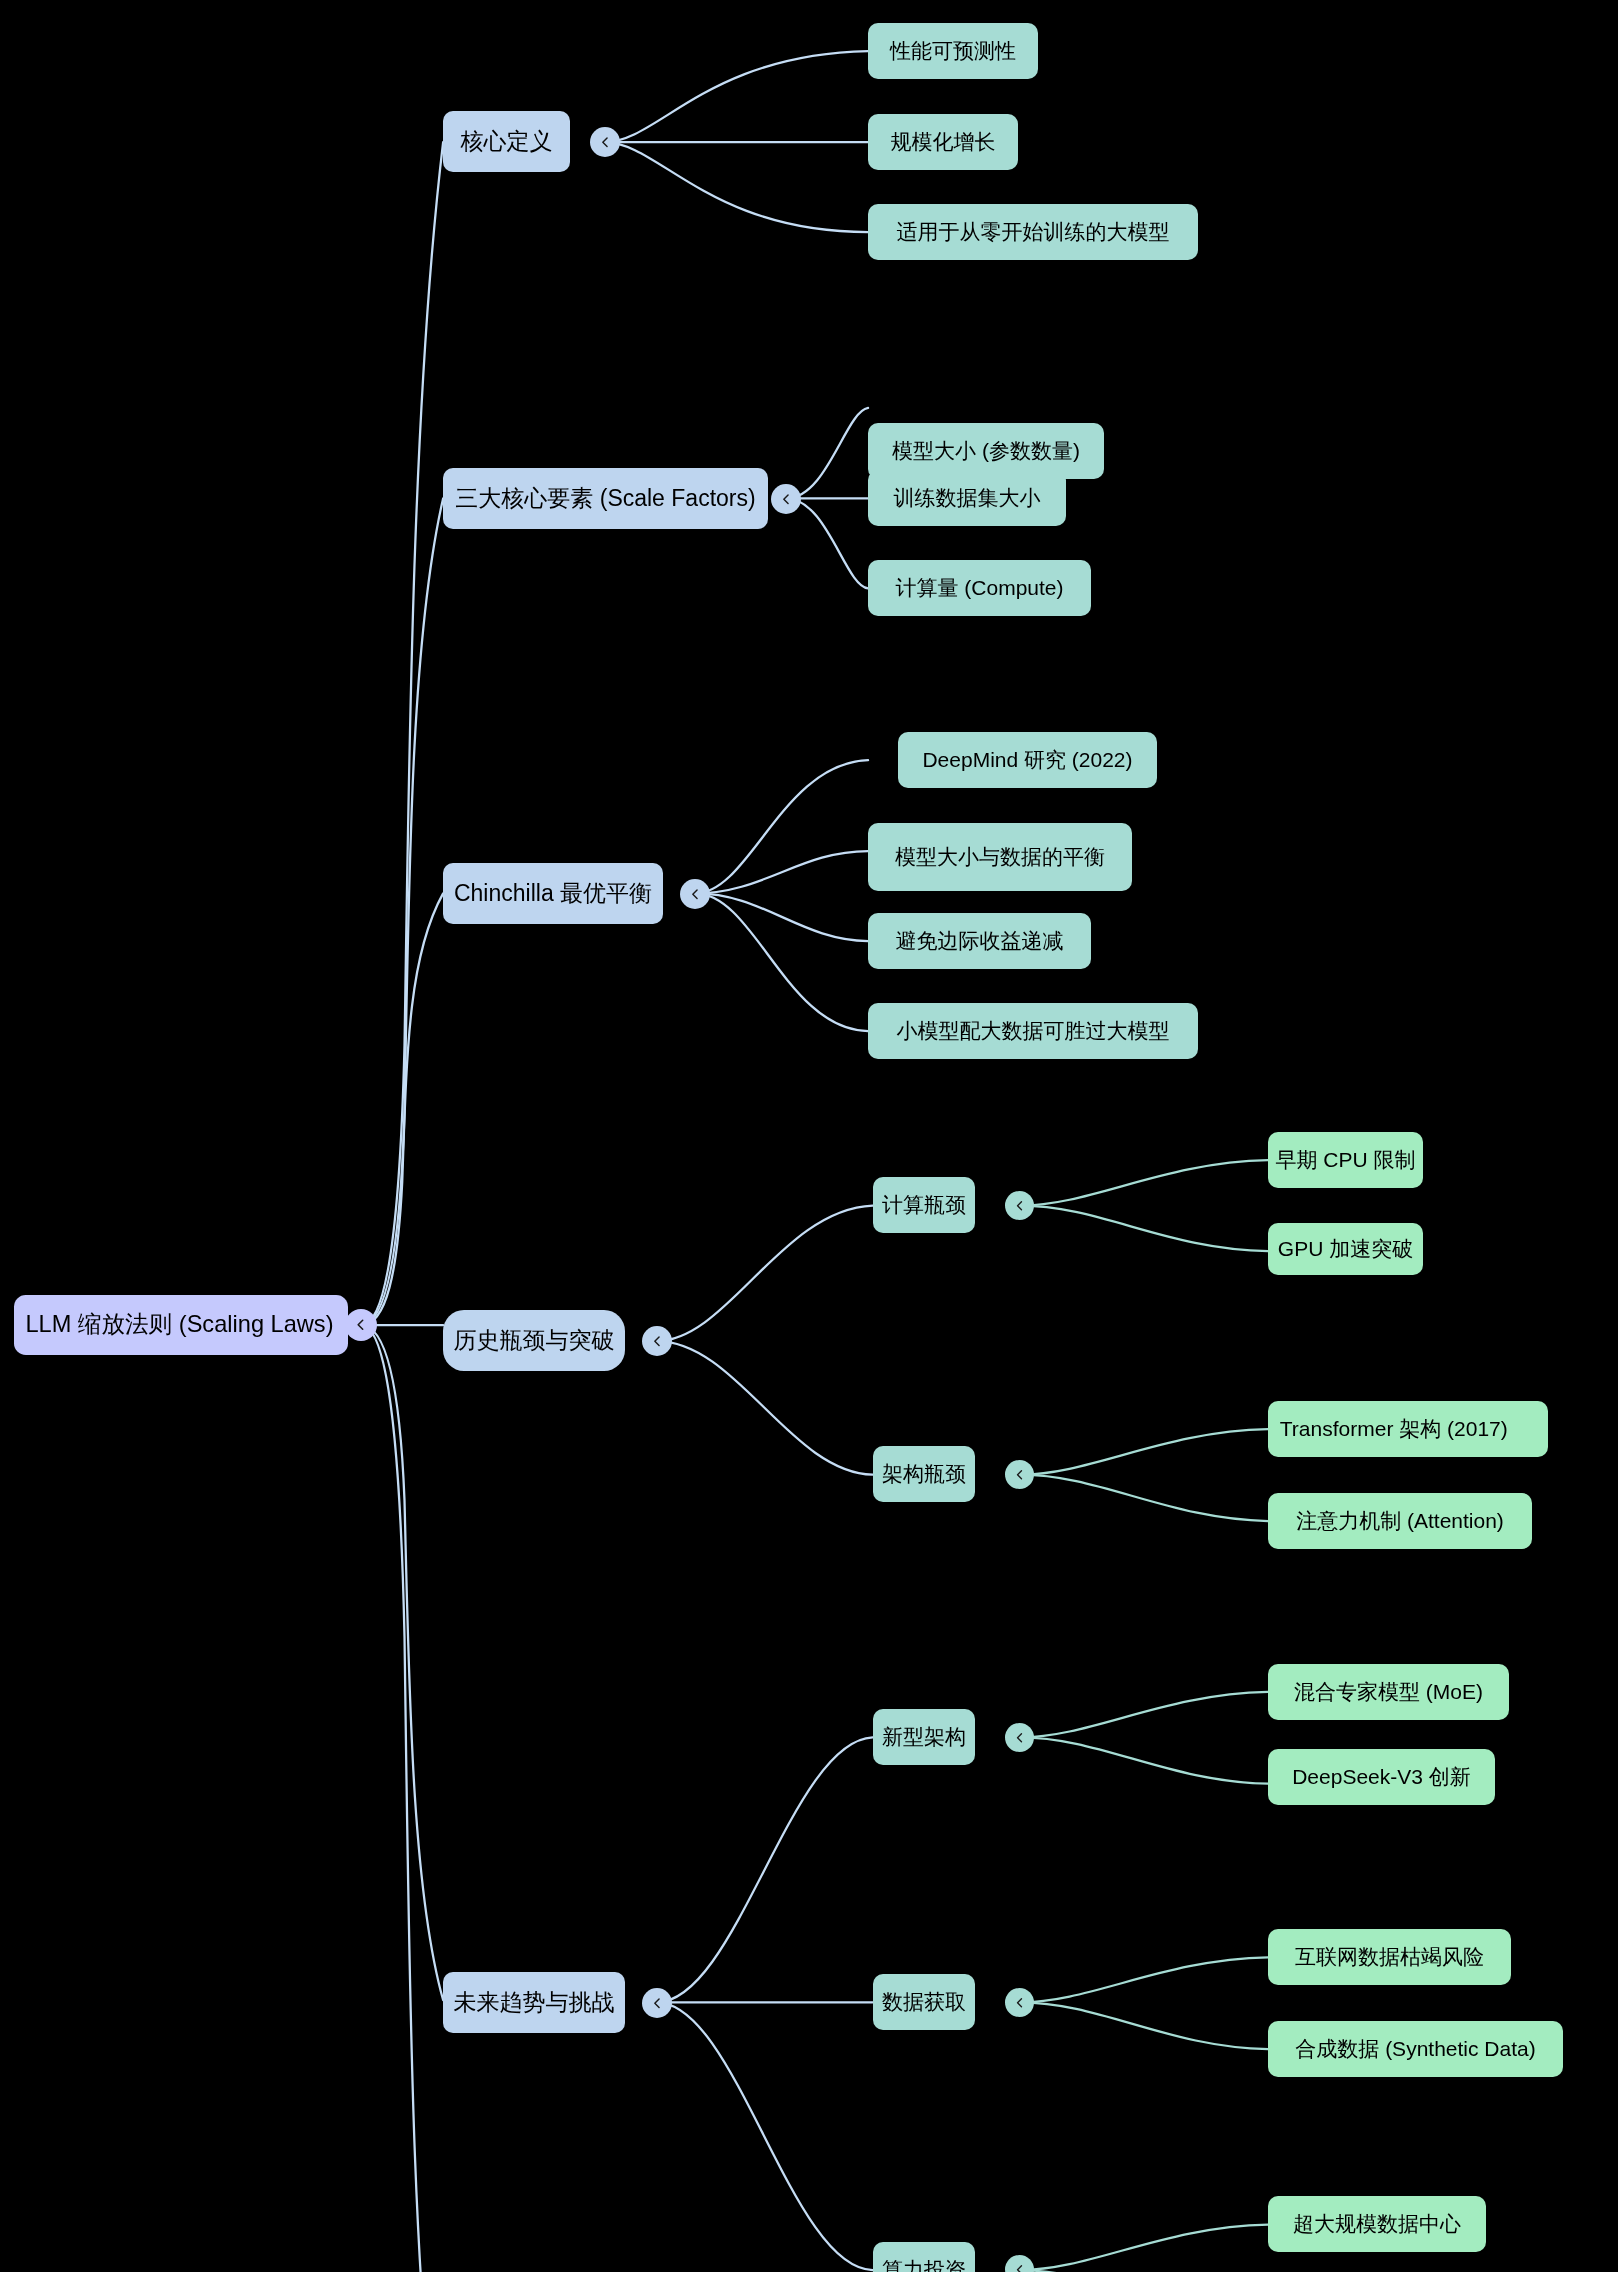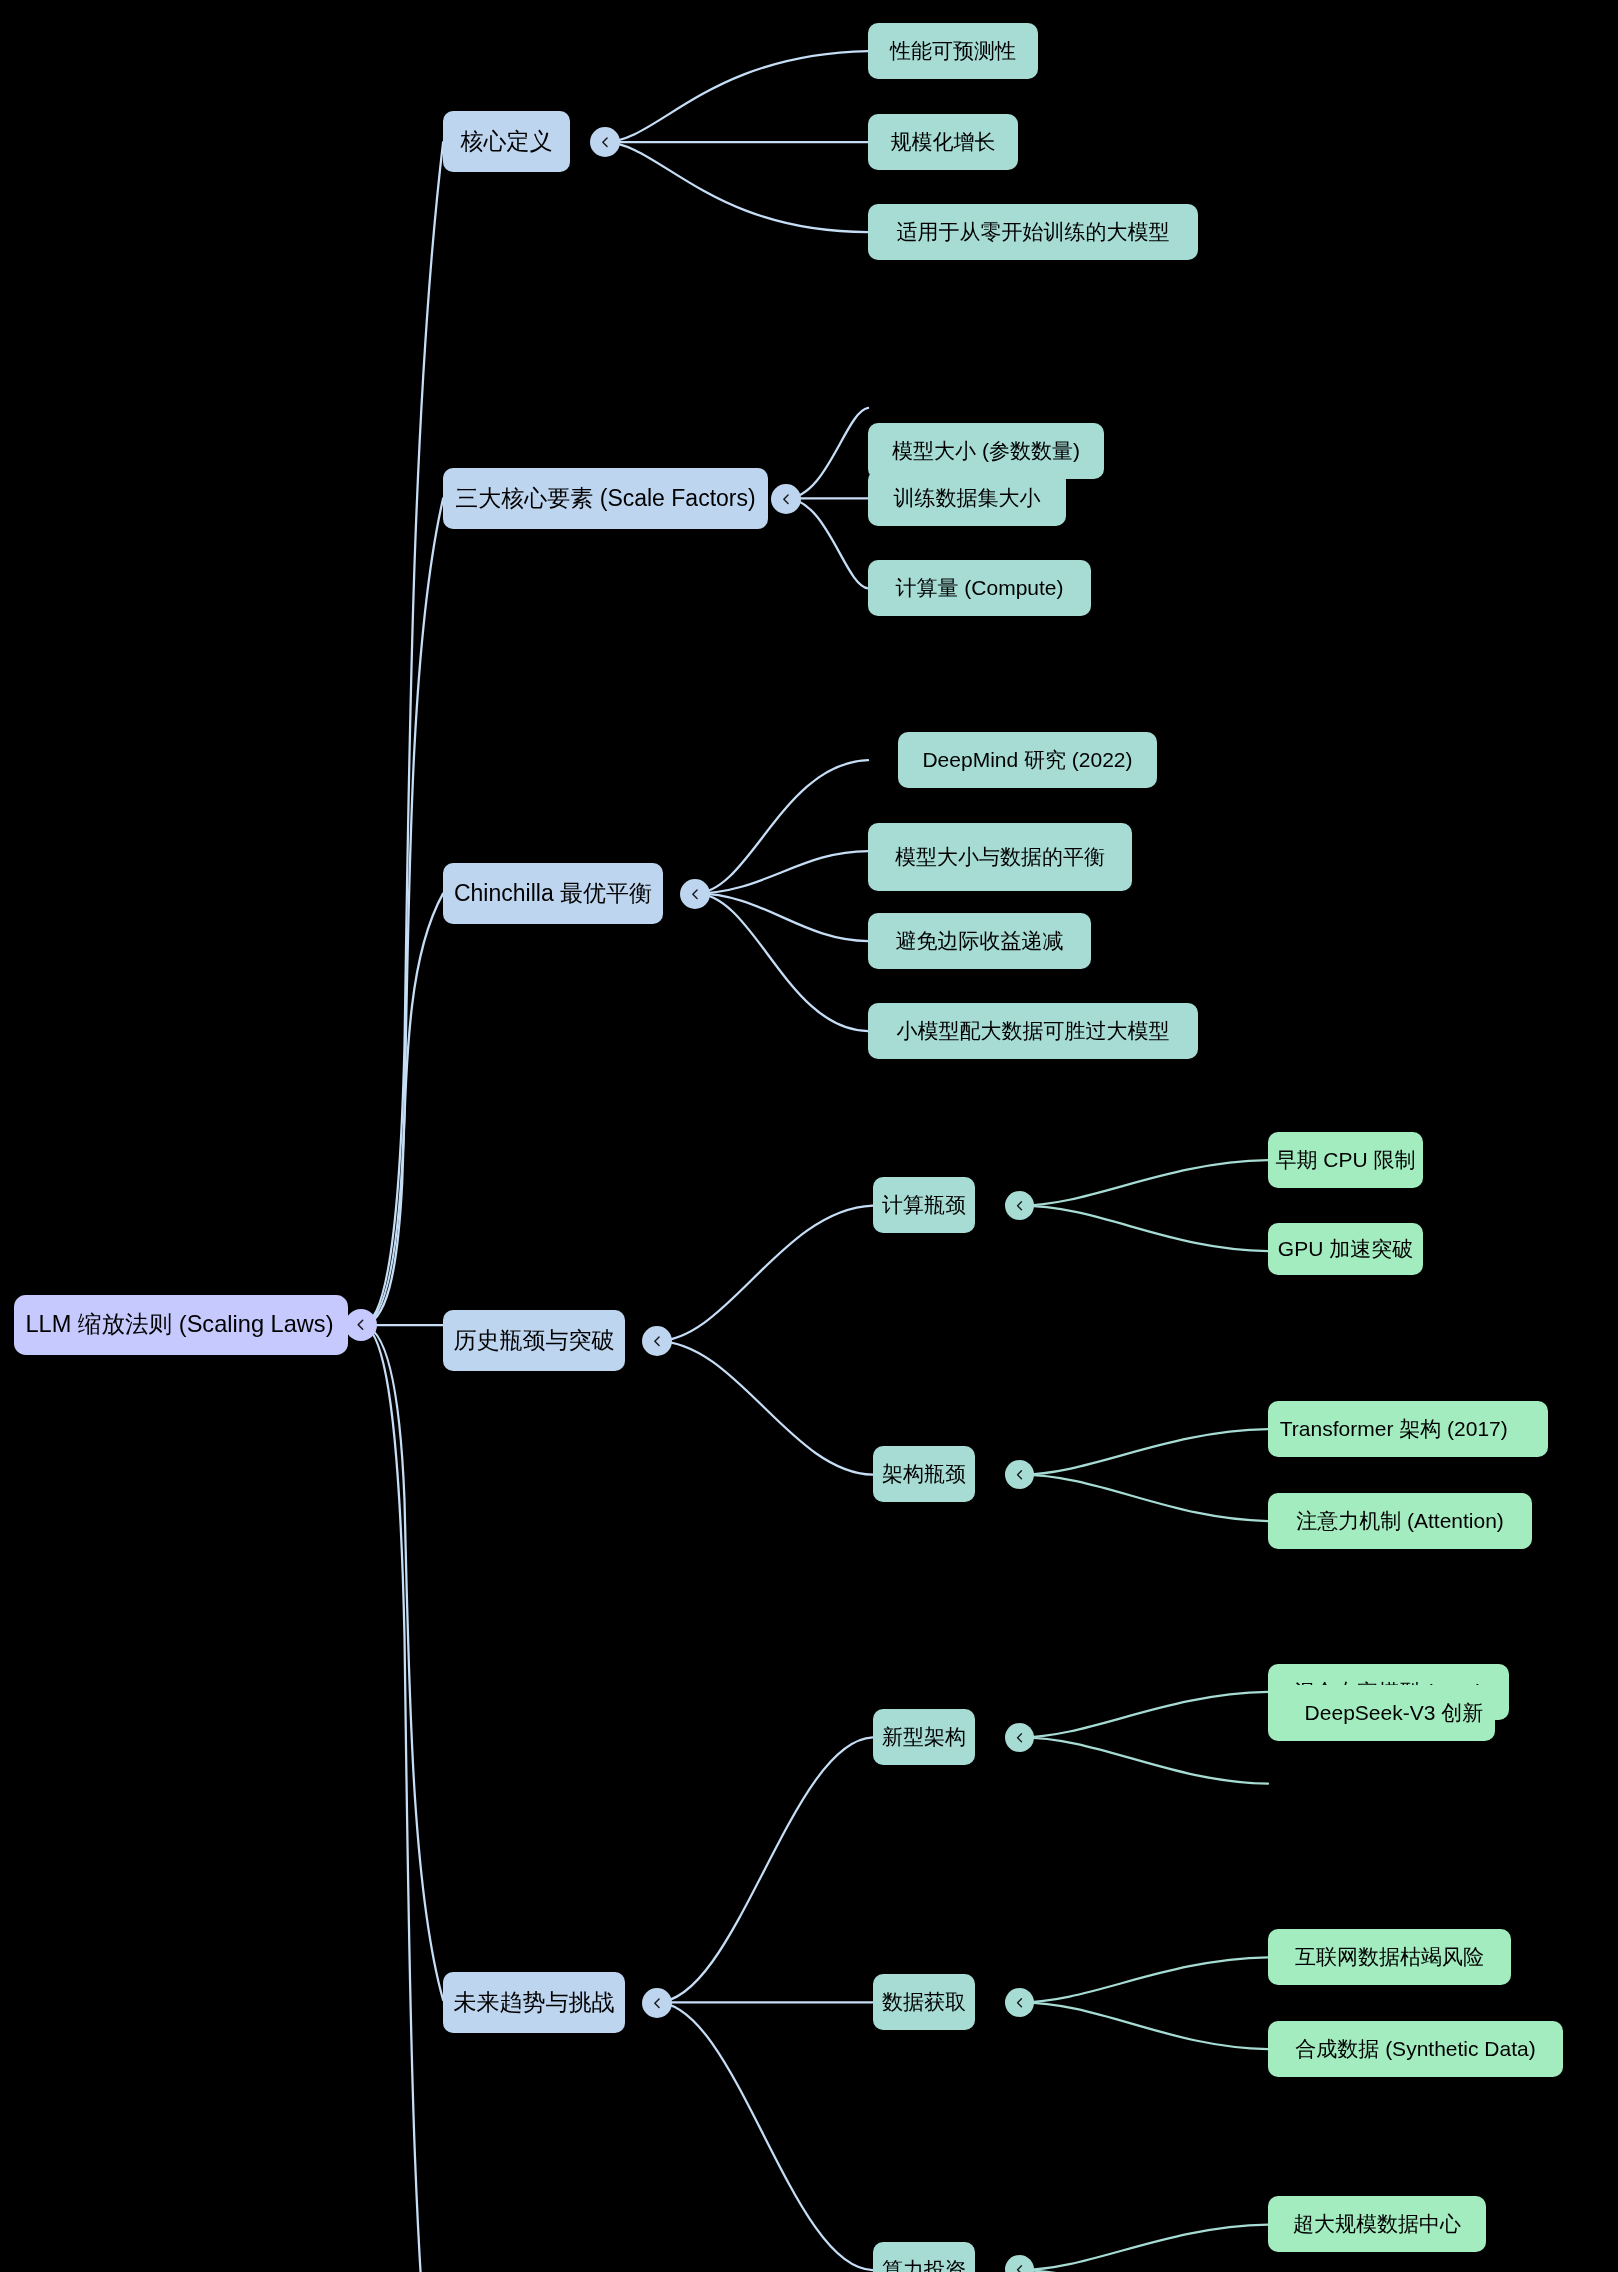--- a/index.html
+++ b/index.html
@@ -143,21 +143,21 @@
   <div class="node n-l2" style="left:868px;top:823px;width:264px;height:68px;justify-content:center;align-items:center;">
     <span>模型大小与数据的平衡</span>
   </div>
   <div class="node n-l2" style="left:868px;top:913px;width:223px;height:56px;justify-content:center;">
     <span>避免边际收益递减</span>
   </div>
   <div class="node n-l2" style="left:868px;top:1003px;width:330px;height:56px;justify-content:center;">
     <span>小模型配大数据可胜过大模型</span>
   </div>
 
-  <div class="node n-l1" style="left:443px;top:1310px;width:182px;height:61px;justify-content:center;">
+  <div class="node n-l1" style="left:443px;top:1310px;width:182px;height:61px;justify-content:center;border-radius:21px;">
     <span>历史瓶颈与突破</span>
   </div>
   <div class="toggle t-l1" style="left:642px;top:1326px;width:30px;height:30px;">
     <svg class="chev" width="14.5" height="14.5" viewBox="0 0 24 24">
       <path d="M15 5 L8 12 L15 19" fill="none" stroke="#1a1a1a" stroke-width="2.4" stroke-linecap="round" stroke-linejoin="round"></path>
     </svg>
   </div>
 
   <div class="node n-l2" style="left:873px;top:1177px;width:102px;height:56px;justify-content:center;">
     <span>计算瓶颈</span>
@@ -202,21 +202,21 @@
     <span>新型架构</span>
   </div>
   <div class="toggle t-l2" style="left:1005px;top:1723px;width:29px;height:29px;">
     <svg class="chev" width="13.6" height="13.6" viewBox="0 0 24 24">
       <path d="M15 5 L8 12 L15 19" fill="none" stroke="#1a1a1a" stroke-width="2.4" stroke-linecap="round" stroke-linejoin="round"></path>
     </svg>
   </div>
   <div class="node n-l3" style="left:1268px;top:1664px;width:241px;height:56px;justify-content:center;">
     <span>混合专家模型 (MoE)</span>
   </div>
-  <div class="node n-l3" style="left:1268px;top:1685px;width:227px;height:56px;justify-content:flex-end;">
+  <div class="node n-l3" style="left:1268px;top:1749px;width:227px;height:56px;justify-content:center;">
     <span>DeepSeek-V3 创新</span>
   </div>
 
   <div class="node n-l2" style="left:873px;top:1974px;width:102px;height:56px;justify-content:center;">
     <span>数据获取</span>
   </div>
   <div class="toggle t-l2" style="left:1005px;top:1988px;width:29px;height:29px;">
     <svg class="chev" width="13.6" height="13.6" viewBox="0 0 24 24">
       <path d="M15 5 L8 12 L15 19" fill="none" stroke="#1a1a1a" stroke-width="2.4" stroke-linecap="round" stroke-linejoin="round"></path>
     </svg>

